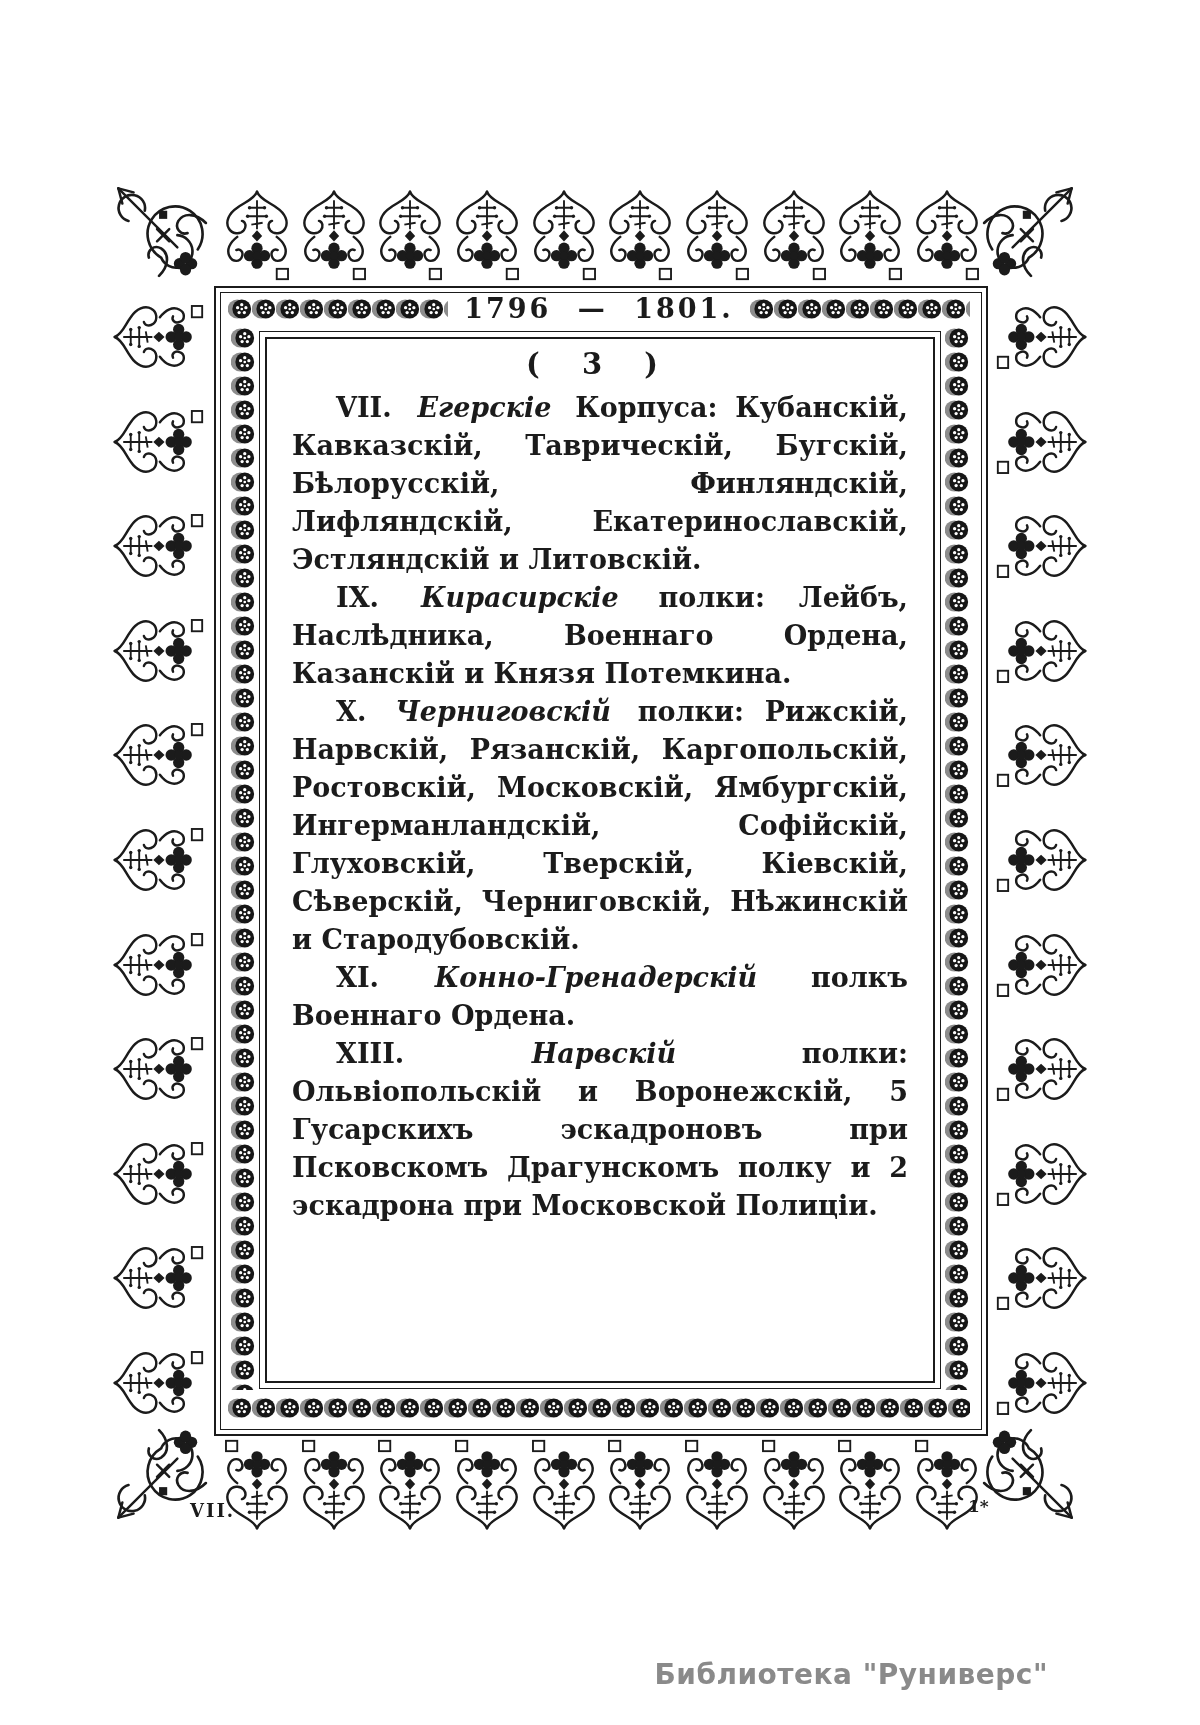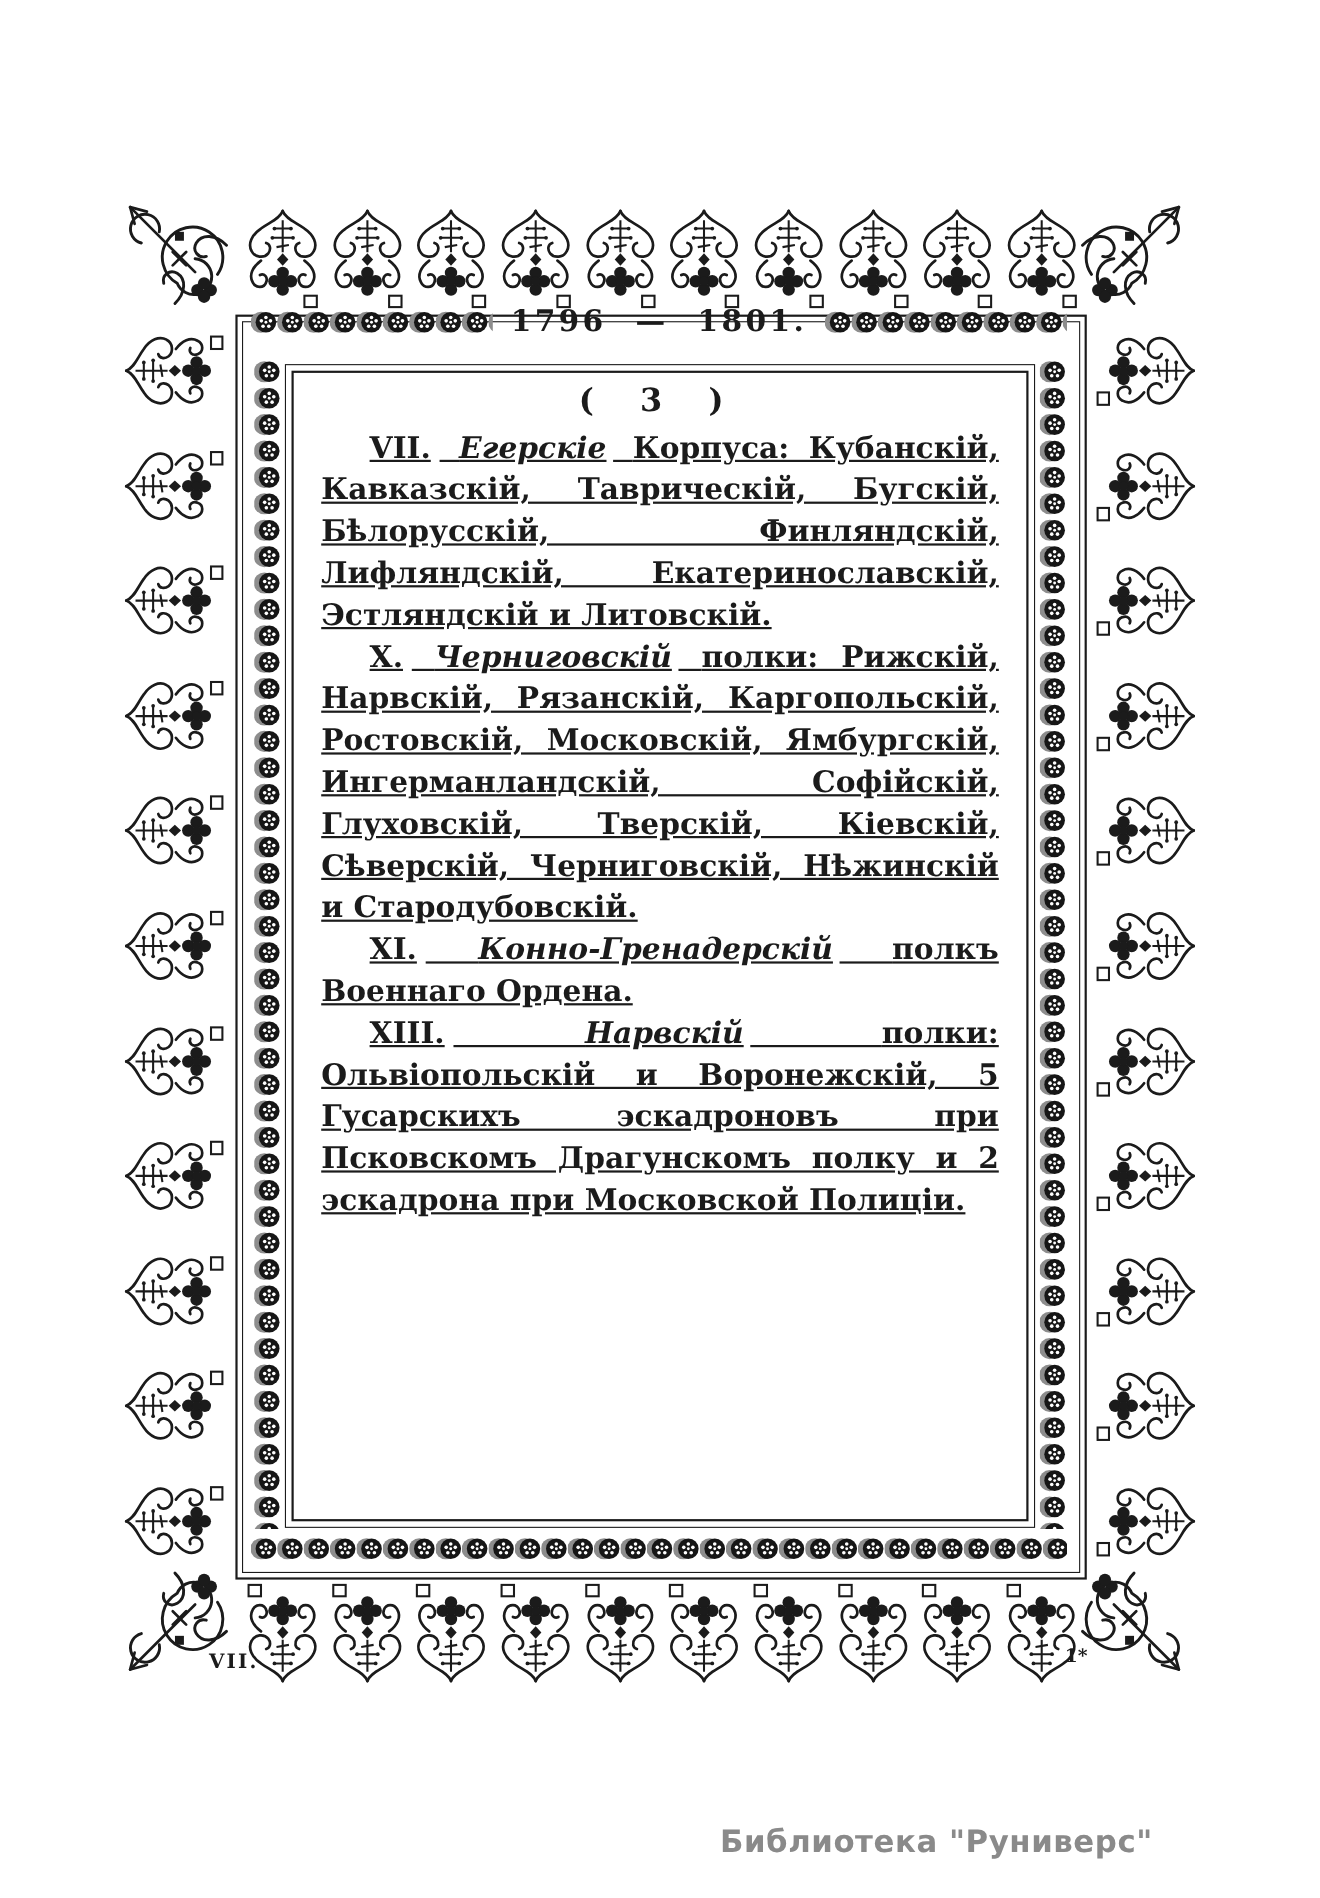--- a/index.html
+++ b/index.html
@@ -23,21 +23,21 @@
   #corner-bl{left:100px;top:1424px;transform:scale(-1,-1);}
   #corner-br{left:978px;top:1424px;transform:scaleY(-1);}
 
   
   #frame1{left:214px;top:286px;width:770px;height:1146px;border:2px solid #1b1b1b;}
   #frame1 .in{position:absolute;inset:4px;border:1px solid #1b1b1b;}
 
   
   .ros-run{display:flex;overflow:hidden;}
   .ros-run.v{flex-direction:column;}
-  #ros-top{left:228px;top:280px;width:742px;height:26px;display:flex;align-items:center;text-align:center;}
+  #ros-top{left:228px;top:296px;width:742px;height:26px;display:flex;align-items:center;text-align:center;}
   #ros-top .ros-run{flex:1;height:24px;}
   #ros-bottom{left:228px;top:1396px;width:742px;height:26px;}
   #ros-left {left:231px;top:326px;width:24px;height:1064px;}
   #ros-right{left:945px;top:326px;width:24px;height:1064px;}
   .band-label{
     font-size:27px;font-weight:600;letter-spacing:3px;word-spacing:14px;
     padding:0 16px;white-space:nowrap;line-height:26px;
   }
 
   
@@ -46,21 +46,21 @@
   #text-area{
     position:absolute;left:10px;top:9px;right:10px;bottom:9px;
     padding:4px 22px 0 22px;overflow:hidden;
   }
   #page-number{
     text-align:center;font-size:29px;font-weight:600;
     letter-spacing:16px;margin:2px 0 8px 0;
   }
   .para{
     margin:0;font-size:27px;line-height:38px;font-weight:600;
-    text-align:justify;text-indent:44px;text-decoration:underline;
+    text-align:justify;text-indent:44px;
   }
   .para .num{margin-right:8px;}
   .para .lead{font-style:italic;margin-right:6px;font-weight:600;}
 
   
   #sig-left{left:190px;top:1500px;font-size:18px;font-weight:700;letter-spacing:2px;}
   #sig-right{left:968px;top:1496px;font-size:17px;font-weight:700;}
   #watermark{
     right:152px;top:1658px;font-family:"DejaVu Sans","Liberation Sans",sans-serif;
     font-size:28px;font-weight:700;color:#8a8a8a;letter-spacing:0.5px;
@@ -732,20 +732,25 @@
   <div class="in"></div>
   <div id="text-area">
     <div id="page-number">( 3 )</div>
 
     <p class="para">
       <span class="num">VII.</span>
       <span class="lead">Егерскіе</span>
       <span class="rest">Корпуса: Кубанскій, Кавказскій, Таврическій, Бугскій, Бѣлорусскій, Финляндскій, Лифляндскій, Екатеринославскій, Эстляндскій и Литовскій.</span>
     </p>
     <p class="para">
+      <span class="num">IX.</span>
+      <span class="lead">Кирасирскіе</span>
+      <span class="rest">полки: Лейбъ, Наслѣдника, Военнаго Ордена, Казанскій и Князя Потемкина.</span>
+    </p>
+    <p class="para">
       <span class="num">X.</span>
       <span class="lead">Черниговскій</span>
       <span class="rest">полки: Рижскій, Нарвскій, Рязанскій, Каргопольскій, Ростовскій, Московскій, Ямбургскій, Ингерманландскій, Софійскій, Глуховскій, Тверскій, Кіевскій, Сѣверскій, Черниговскій, Нѣжинскій и Стародубовскій.</span>
     </p>
     <p class="para">
       <span class="num">XI.</span>
       <span class="lead">Конно-Гренадерскій</span>
       <span class="rest">полкъ Военнаго Ордена.</span>
     </p>
     <p class="para">

